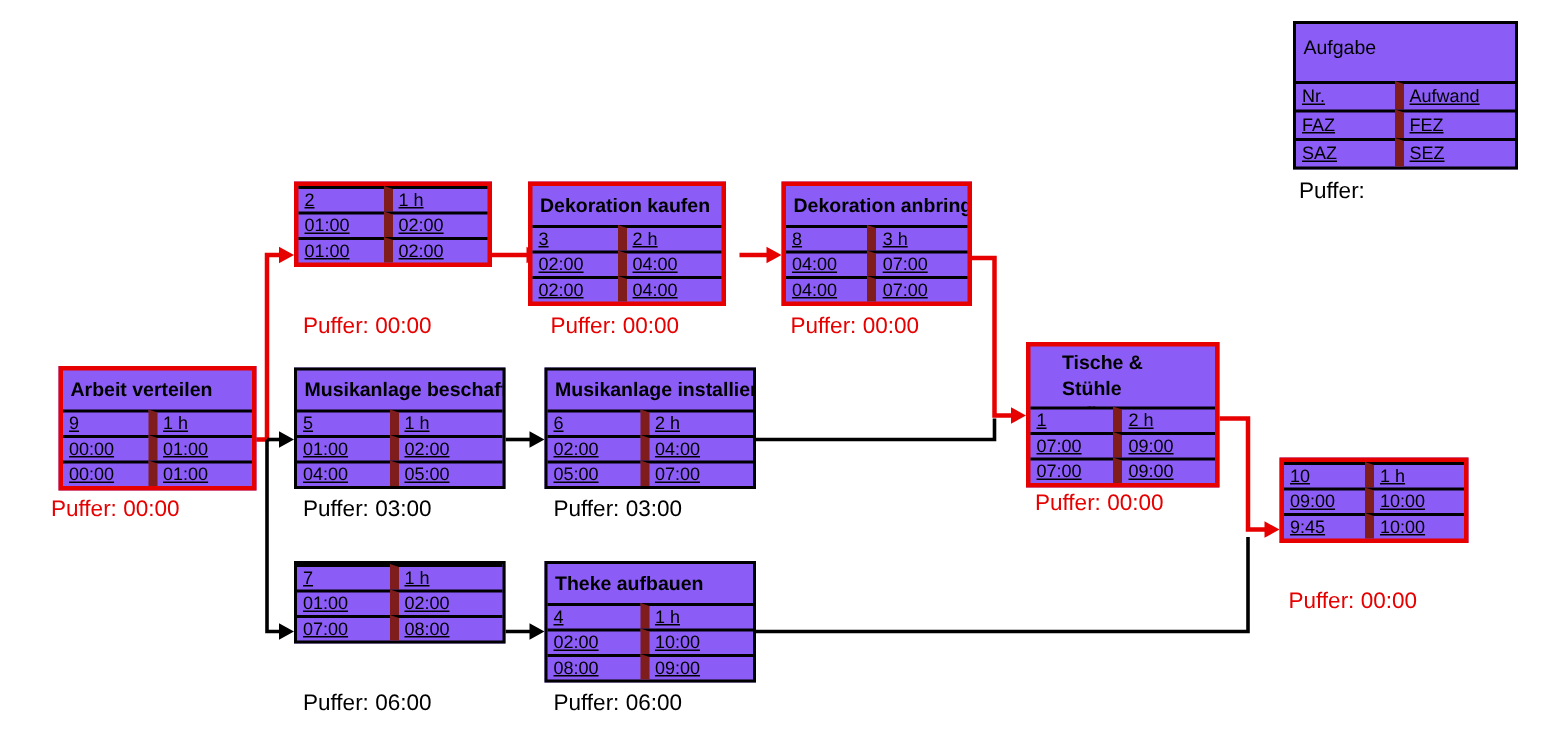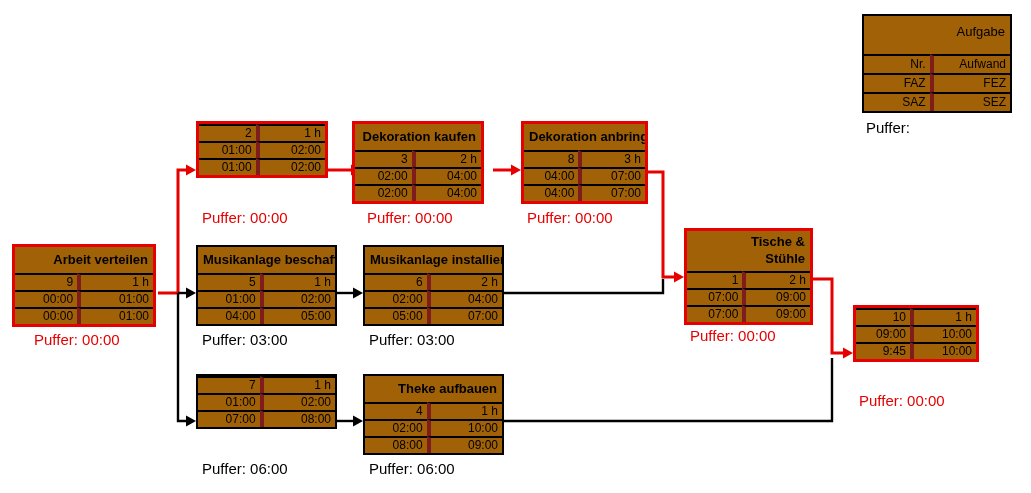--- a/index.html
+++ b/index.html
@@ -12,54 +12,53 @@
   }
   .edges-svg{position:absolute;left:0;top:0;pointer-events:none;}
   .edge-black{stroke:#000000;stroke-width:2.4;fill:none;}
   .edge-red{stroke:var(--critical,#e60000);stroke-width:3;fill:none;}
   .arrow-black{fill:#000000;stroke:none;}
   .arrow-red{fill:var(--critical,#e60000);stroke:none;}
 
   .node{
     position:absolute;
     box-sizing:border-box;
-    background:#a16207;
+    background:#8b5cf6;
     border:2px solid #000000;
-    text-align:right;
   }
   .node.critical{border:3px solid var(--critical,#e60000);}
   .node .title{
     height:26px;line-height:26px;
     padding:0 5px;
     font-size:13px;font-weight:bold;
     white-space:nowrap;overflow:hidden;
     color:#000;
   }
   .node.tall .title{
     height:38px;line-height:17px;padding-top:2px;white-space:normal;margin-left:16px;
   }
-  .grid{display:grid;grid-template-columns:45% 55%;}
+  .grid{display:grid;grid-template-columns:45% 55%;text-decoration:underline;}
   .cell{
     box-sizing:content-box;
     height:15px;line-height:15px;
     border-top:2px solid #000000;
     padding:0 4px;
     font-size:12px;color:#000;
     overflow:hidden;white-space:nowrap;
   }
-  .cell.r{border-left:4px solid #7f1d1d;}
+  .cell.r{border-left:6px solid #7f1d1d;}
 
   .puffer{
     position:absolute;
     font-size:15px;color:#000;white-space:nowrap;
   }
   .puffer.crit{color:var(--critical,#e60000);}
 
   
-  .n0{left:12px;top:244px;width:144px;}   .p0{left:34px;top:331px;}
+  .n0{left:39px;top:244px;width:132px;}   .p0{left:34px;top:331px;}
   .n1{left:196px;top:121px;width:132px;}  .p1{left:202px;top:209px;}
   .n2{left:352px;top:121px;width:132px;}  .p2{left:367px;top:209px;}
   .n3{left:521px;top:121px;width:127px;}  .p3{left:527px;top:209px;}
   .n4{left:196px;top:245px;width:141px;}  .p4{left:202px;top:331px;}
   .n5{left:363px;top:245px;width:141px;}  .p5{left:369px;top:331px;}
   .n6{left:684px;top:228px;width:129px;}  .p6{left:690px;top:327px;}
   .n7{left:853px;top:305px;width:126px;}  .p7{left:859px;top:392px;}
   .n8{left:196px;top:374px;width:141px;}  .p8{left:202px;top:460px;}
   .n9{left:363px;top:374px;width:141px;}  .p9{left:369px;top:460px;}
 

